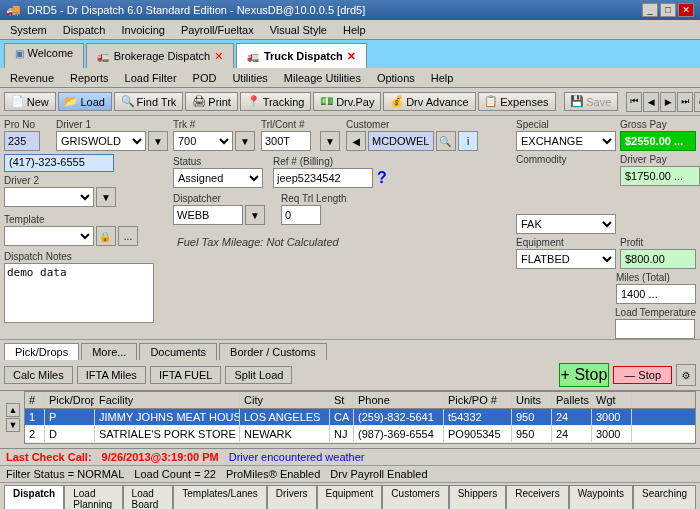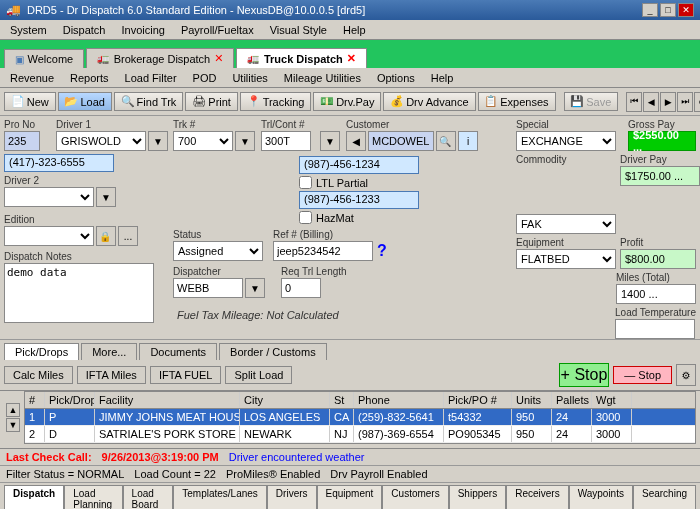--- a/index.html
+++ b/index.html
@@ -10,21 +10,21 @@
     .title-bar-controls { display: flex; gap: 2px; }
     .title-btn { width: 16px; height: 14px; border: 1px solid #888; background: #d4d0c8; color: #000; font-size: 9px; cursor: pointer; display: flex; align-items: center; justify-content: center; }
     .title-btn.close { background: #cc0000; color: white; }
     .title-btn.max { background: #d4d0c8; }
     
     
     .menu-bar { background: #d4d0c8; border-bottom: 1px solid #888; padding: 2px 4px; display: flex; gap: 4px; height: 20px; align-items: center; }
     .menu-item { padding: 1px 6px; cursor: pointer; font-size: 11px; }
     
     
-    .tab-strip-outer { background: #22c55e; padding: 3px 4px 0; display: flex; align-items: flex-end; gap: 2px; height: 28px; }
+    .tab-strip-outer { background: #7dd3fc; padding: 3px 4px 0; display: flex; gap: 2px; height: 28px; }
     .tab { padding: 3px 10px; border: 1px solid #888; border-bottom: none; background: #d4d0c8; cursor: pointer; font-size: 11px; }
     .tab.active { background: white; font-weight: bold; }
     
     
     .menu-bar2 { background: #d4d0c8; border-bottom: 1px solid #888; padding: 2px 4px; display: flex; gap: 4px; height: 20px; align-items: center; }
     
     
     .toolbar { background: #d4d0c8; border-bottom: 1px solid #999; padding: 2px 4px; display: flex; gap: 2px; align-items: center; height: 28px; flex-wrap: nowrap; }
     .toolbar-btn { padding: 2px 6px; border: 1px solid #888; background: linear-gradient(to bottom, #f0ede8, #d4d0c8); cursor: pointer; font-size: 11px; display: flex; align-items: center; gap: 2px; white-space: nowrap; }
     .toolbar-btn.disabled { color: #999; }
@@ -204,21 +204,21 @@
     <div style="display:flex; gap:4px; align-items:flex-end;">
       <div>
         <div class="section-label">Driver 2</div>
         <div style="display:flex; gap:2px;">
           <select class="inline-select" style="width:90px;"><option></option></select>
           <button class="small-btn">▼</button>
         </div>
       </div>
     </div>
     <div style="margin-top:4px;">
-      <div class="section-label">Edition</div>
+      <div class="section-label">Template</div>
       <div style="display:flex; gap:2px;">
         <select class="inline-select" style="width:90px;"><option></option></select>
         <button class="small-btn">🔒</button>
         <button class="small-btn">...</button>
       </div>
     </div>
     <div style="margin-top:2px;">
       <div class="section-label">Dispatch Notes</div>
       <textarea class="dispatchnotes-area" style="">demo data</textarea>
     </div>
@@ -240,35 +240,20 @@
           <button class="small-btn">▼</button>
         </div>
       </div>
       <div>
         <div class="section-label">Customer</div>
         <div style="display:flex; gap:2px; align-items:center;">
           <button class="small-btn">◀</button>
           <input class="inline-input highlighted" style="width: 66px;" value="MCDOWELLS">
           <button class="small-btn">🔍</button>
           <button class="small-btn" style="background:#d0e8ff;">i</button>
-        </div>
-      </div>
-    </div>
-    <div style="display:flex; gap:6px; align-items:center; margin-top:2px;">
-      <div style="width:120px;"></div>
-      <div style="display:flex; flex-direction:column; gap:2px;">
-        <div class="phone-field" style="width:120px; font-size:11px; padding:1px 4px; border:1px solid #4a7ab5; background:#d0e8ff;">(987)-456-1234</div>
-        <div style="display:flex; align-items:center; gap:4px;">
-          <input type="checkbox" style="">
-          <label>LTL Partial</label>
-        </div>
-        <div class="phone-field" style="width:120px; font-size:11px; padding:1px 4px; border:1px solid #4a7ab5; background:#d0e8ff;">(987)-456-1233</div>
-        <div style="display:flex; align-items:center; gap:4px;">
-          <input type="checkbox" style="">
-          <label>HazMat</label>
         </div>
       </div>
     </div>
     <div style="display:flex; gap:6px; align-items:flex-start; margin-top:2px;">
       <div>
         <div class="section-label">Status</div>
         <select class="inline-select" style="width:90px;">
           <option>Assigned</option>
         </select>
       </div>
@@ -299,21 +284,21 @@
   <div style="display:flex; flex-direction:column; gap:3px; width:180px;">
     <div style="display:flex; gap:4px;">
       <div style="flex:1;">
         <div class="section-label">Special</div>
         <select class="inline-select" style="width:100px;">
           <option>EXCHANGE</option>
         </select>
       </div>
       <div>
         <div class="section-label">Gross Pay</div>
-        <div style="background:#00cc00; color:white; border:1px solid #009900; padding:2px 4px; font-size:11px; font-weight:bold; width:68px; height:20px; display:flex; align-items:center;">
+        <div style="background:#00cc00; color:white; border:1px solid #009900; padding:2px 4px; font-size:11px; font-weight:bold; width:76px; height:20px; display:flex; align-items:center;">
           <span>$2550.00 ...</span>
         </div>
       </div>
     </div>
     <div style="display:flex; gap:4px;">
       <div style="flex:1;">
         <div class="section-label">Commodity</div>
         <select class="inline-select" style="width:100px;margin-top:48px;">
           <option>FAK</option>
         </select>

